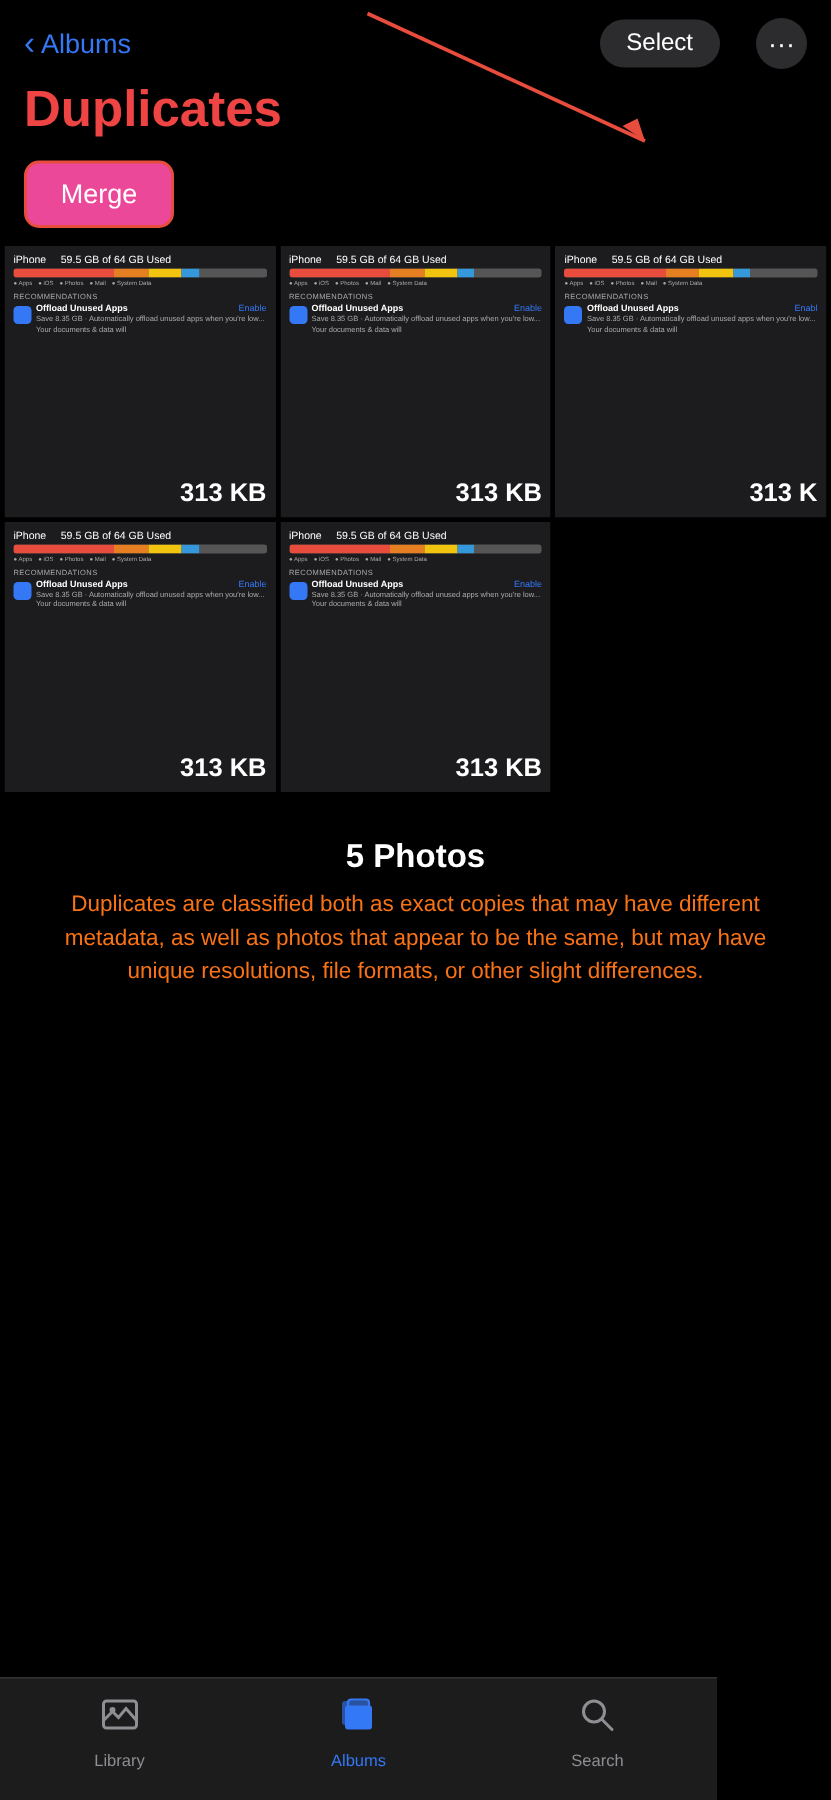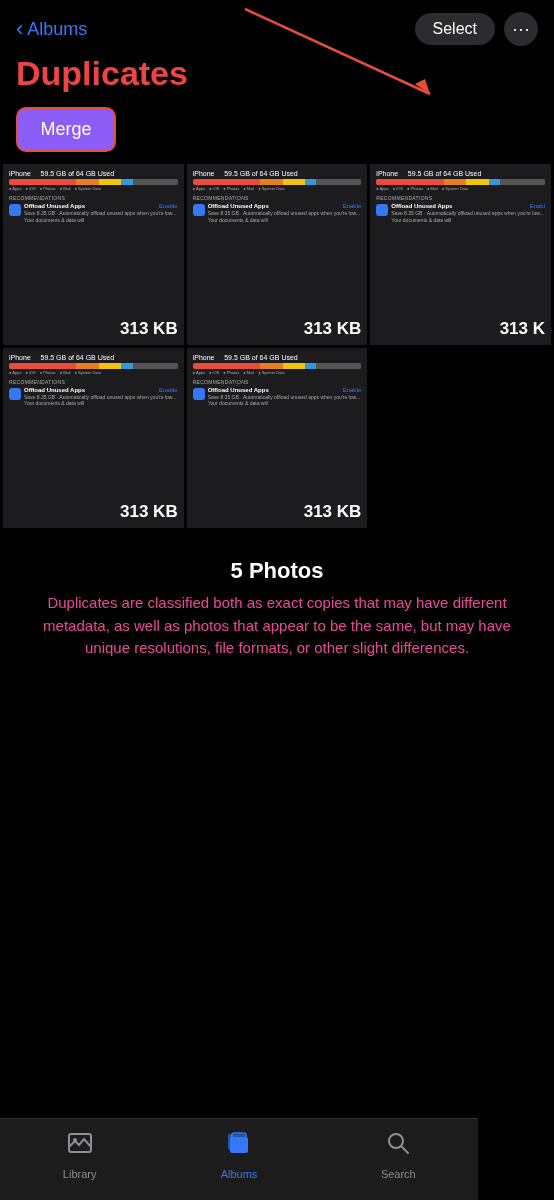--- a/index.html
+++ b/index.html
@@ -29,21 +29,21 @@
       cursor: pointer;
     }
     .back-chevron {
       font-size: 22px;
       line-height: 1;
       margin-right: 2px;
     }
     .nav-right {
       display: flex;
       align-items: center;
-      gap: 9px;
+      gap: 24px;
     }
     .select-btn {
       background: #2c2c2e;
       color: #fff;
       border: none;
       border-radius: 20px;
       padding: 7px 18px;
       font-size: 16px;
       font-weight: 400;
       cursor: pointer;
@@ -77,21 +77,21 @@
       justify-content: space-between;
       padding: 8px 16px 12px;
       position: relative;
     }
     .date-label {
       font-size: 22px;
       font-weight: 600;
       color: #fff;
     }
     .merge-btn {
-      background: #8b5cf6;
+      background: #ec4899;
       color: #fff;
       border: 2px solid #e74c3c;
       border-radius: 10px;
       padding: 10px 22px;
       font-size: 18px;
       font-weight: 500;
       cursor: pointer;
       min-width: 100px;
       text-align: center;
     }
@@ -210,21 +210,21 @@
       text-align: center;
     }
     .info-count {
       font-size: 22px;
       font-weight: 700;
       color: #fff;
       margin-bottom: 8px;
     }
     .info-desc {
       font-size: 15px;
-      color: #ec4899;
+      color: #f97316;
       line-height: 1.5;
     }
 
     
     .tab-bar {
       position: fixed;
       bottom: 0;
       left: 0;
       width: 478px;
       background: rgba(30, 30, 30, 0.95);

